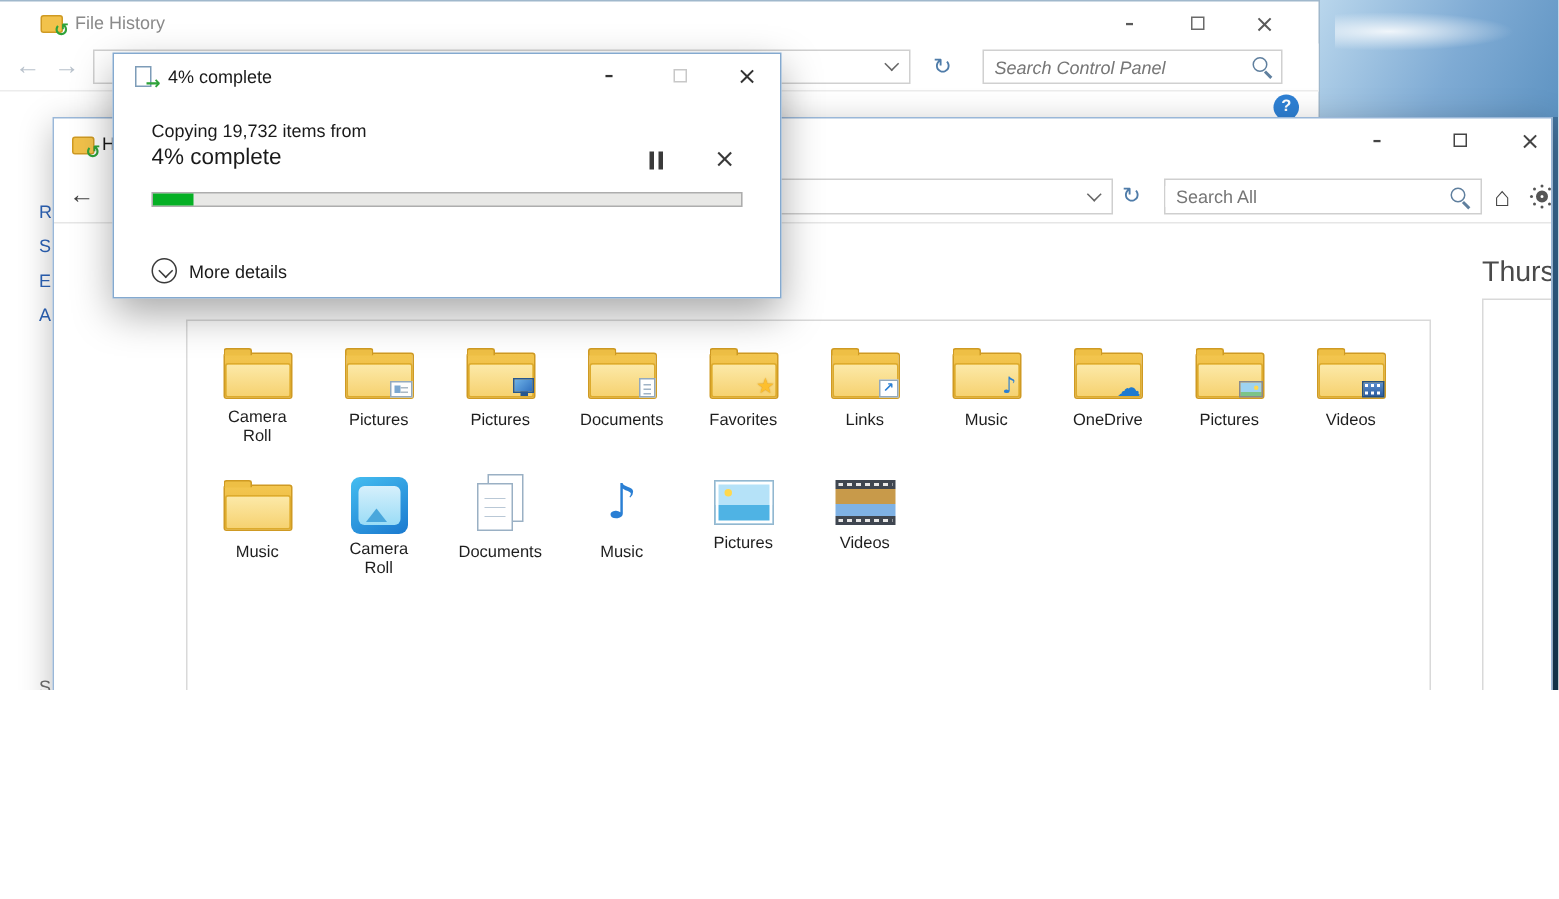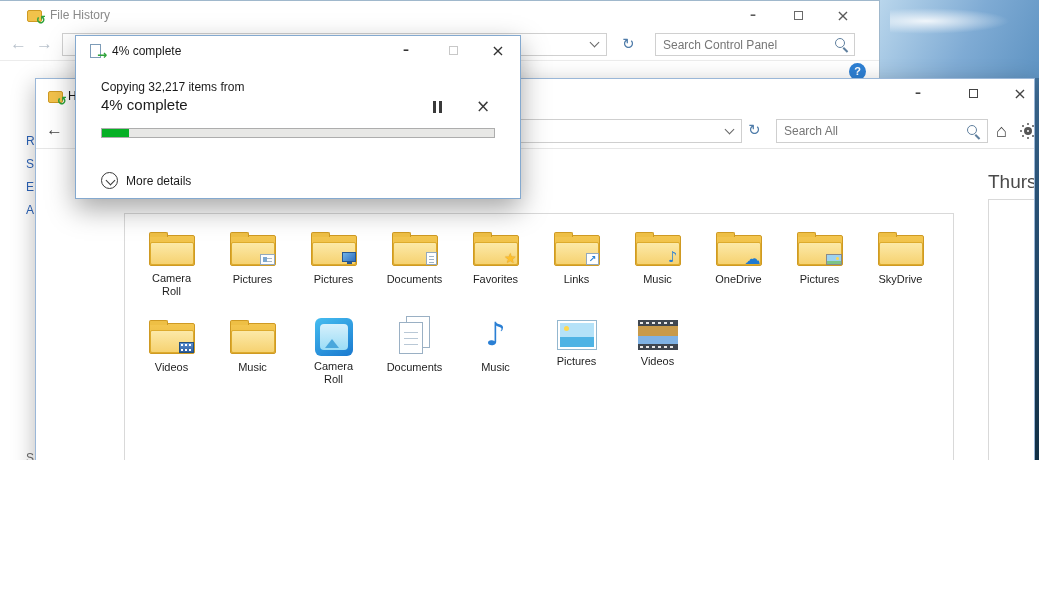--- a/index.html
+++ b/index.html
@@ -62,21 +62,21 @@
   .cp-toolbar { position:absolute; left:0; top:28px; right:0; height:32px; background:#fff;
     border-bottom:1px solid #ececec; }
   .cp-back { position:absolute; left:10px; top:5px; color:#b9c2cc; }
   .cp-fwd  { position:absolute; left:36px; top:5px; color:#b9c2cc; }
   .cp-addr { position:absolute; left:62px; top:4px; width:545px; height:23px;
     border:1px solid #d0d0d0; background:#fff; padding:0 20px 0 6px; }
   .cp-addr-caret { position:absolute; left:591px; top:10px; }
   .cp-refresh { position:absolute; left:622px; top:6px; color:#4f7ca9; }
   .cp-search { position:absolute; left:655px; top:4px; width:200px; height:23px;
     border:1px solid #d0d0d0; background:#fff; display:flex; align-items:center; }
-  .cp-search input { flex:1; border:none; padding:0 4px 0 7px; min-width:0; }
+  .cp-search input { flex:1; border:none; padding:0 4px 0 7px; min-width:0;font-style:italic; }
   .cp-search .mag { margin-right:5px; }
   .cp-help { position:absolute; left:849px; top:62px; width:17px; height:17px; border-radius:50%;
     background:#2e80d4; color:#fff; font:bold 11px/17px "Liberation Sans",sans-serif; text-align:center; }
   .cp-sidelink { position:absolute; left:26px; color:#2c63b8; white-space:nowrap; }
   .f1{top:133px;} .f2{top:156px;} .f3{top:179px;} .f4{top:202px;}
   .f5{top:450px; color:#6d6d6d;} .f6{top:473px;} .f7{top:496px;}
 
   
   .ex-window { position:absolute; left:35px; top:78px; width:1000px; height:521px; background:#fff;
     border:1px solid #9ab7d8; box-shadow:0 6px 22px rgba(0,0,0,.28); overflow:hidden; z-index:2; }
@@ -327,25 +327,20 @@
               <div class="ov ov-onedrive"></div>
             </div><div class="tile-label">OneDrive</div></div>
           <div class="tile"><div class="folder-base">
               <div class="folder-back"></div>
               <div class="folder-front"></div>
               <div class="ov ov-pictures"></div>
             </div><div class="tile-label">Pictures</div></div>
           <div class="tile"><div class="folder-base">
               <div class="folder-back"></div>
               <div class="folder-front"></div>
-              <div class="ov "></div>
-            </div><div class="tile-label">SkyDrive</div></div>
-          <div class="tile"><div class="folder-base">
-              <div class="folder-back"></div>
-              <div class="folder-front"></div>
               <div class="ov ov-videos"></div>
             </div><div class="tile-label">Videos</div></div>
           <div class="tile"><div class="folder-base">
               <div class="folder-back"></div>
               <div class="folder-front"></div>
               <div class="ov "></div>
             </div><div class="tile-label">Music</div></div>
           <div class="tile"><div class="libicon lib-cameraroll"></div><div class="tile-label">Camera Roll</div></div>
           <div class="tile"><div class="libicon lib-documents"></div><div class="tile-label">Documents</div></div>
           <div class="tile"><div class="libicon lib-music"></div><div class="tile-label">Music</div></div>
@@ -373,21 +368,21 @@
   <div class="dialog">
     <div class="dlg-titlebar">
       <span class="copy-icon"></span>
       <span class="dlg-title">4% complete</span>
       <span class="winbtn dlg-min ic-min"></span>
       <span class="winbtn dlg-max">
           <span class="maxbox"></span>
         </span>
       <span class="winbtn dlg-close ic-close"></span>
     </div>
-    <div class="dlg-line1">Copying 32,217 items from</div>
+    <div class="dlg-line1">Copying 19,732 items from</div>
     <div class="dlg-line2">4% complete</div>
     <span class="dlg-pause"></span>
     <span class="dlg-cancel"></span>
     <div class="progress-track">
       <div class="progress-fill" style="width: 7%;"></div>
     </div>
     <div class="dlg-footer">
       <span class="chev-circle"></span>
       <span>More details</span>
     </div>

